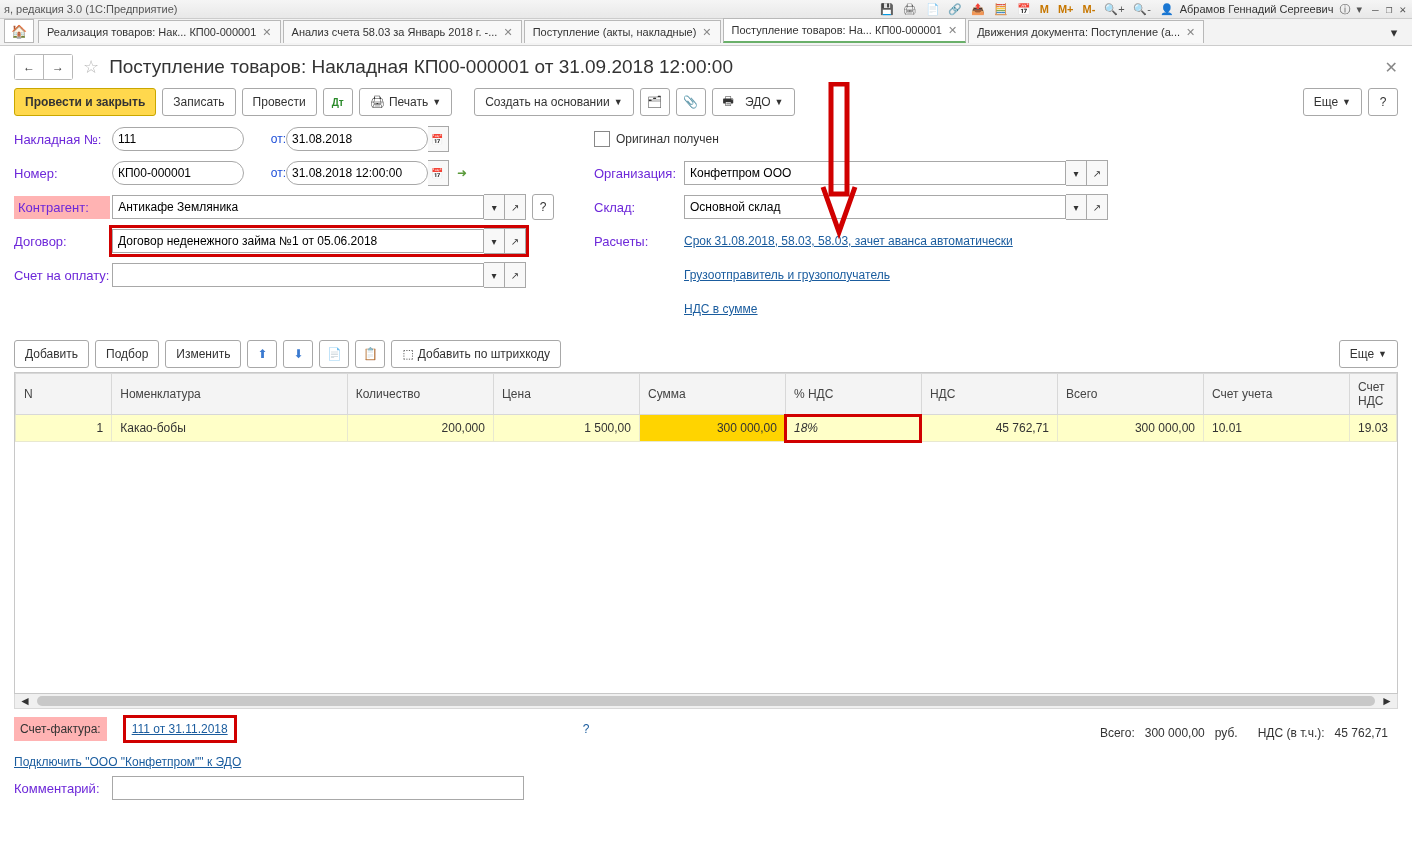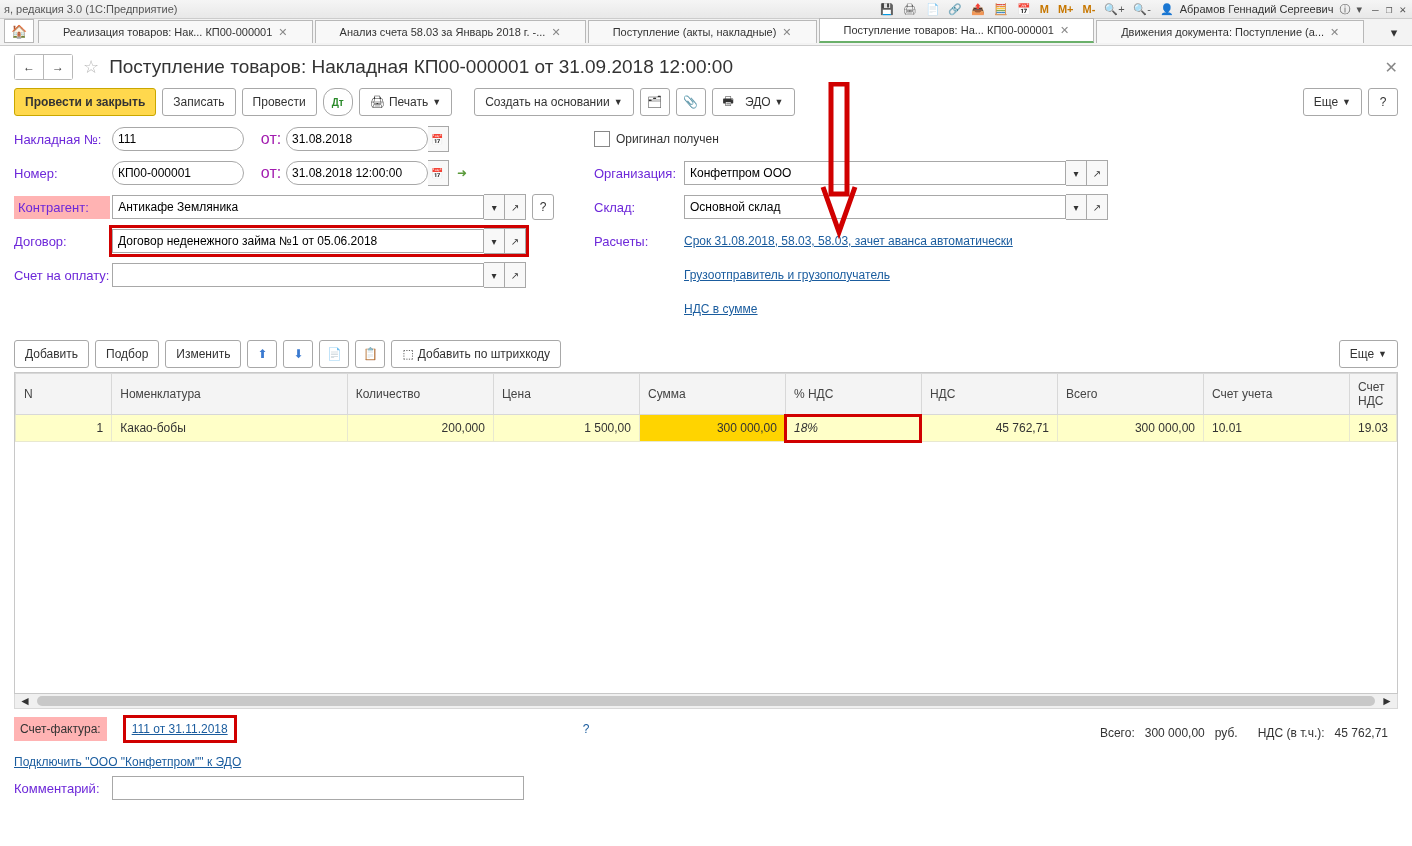--- a/index.html
+++ b/index.html
@@ -3,21 +3,21 @@
 <meta charset="utf-8">
 <style>
   html, body { margin:0; padding:0; font-family: Arial, sans-serif; font-size:12px; background:#fff; color:#333; }
   .titlebar { height:18px; background:linear-gradient(#f5f5f5,#e8e8e8); border-bottom:1px solid #ccc; display:flex; align-items:center; padding:0 4px; font-size:11px; color:#555; }
   .titlebar .spacer{flex:1;}
   .titlebar .icons span{margin:0 3px; cursor:pointer; font-size:11px;}
   .user{color:#333;}
   .win-controls span{margin:0 2px; font-family:monospace;}
   .tabs { height:26px; background:#f3f3f3; border-bottom:1px solid #ccc; display:flex; align-items:flex-end; padding-left:4px;}
   .home-btn{width:28px;height:22px;border:1px solid #b8b8b8;background:#fff;display:flex;align-items:center;justify-content:center;font-size:13px;margin-right:4px;margin-bottom:2px;cursor:pointer;}
-  .tab{height:22px;border:1px solid #b8b8b8;border-bottom:none;background:#f8f8f8;padding:0 24px;margin-right:2px;display:flex;align-items:center;font-size:11px;color:#333;max-width:260px;white-space:nowrap;overflow:hidden;cursor:pointer;margin-bottom:2px;}
+  .tab{height:22px;border:1px solid #b8b8b8;border-bottom:none;background:#f8f8f8;padding:0 8px;margin-right:2px;display:flex;align-items:center;font-size:11px;color:#333;max-width:260px;white-space:nowrap;overflow:hidden;cursor:pointer;margin-bottom:2px;}
   .tab.active{background:#fff;border-bottom:2px solid #6ab06a;}
   .tab .close{margin-left:6px;color:#888;}
   .page{padding:8px 14px;}
   .title-row{display:flex;align-items:center;margin-bottom:8px;}
   .nav-btn{width:28px;height:24px;border:1px solid #b8b8b8;background:#fff;display:flex;align-items:center;justify-content:center;cursor:pointer;}
   .nav-group{display:flex;border-radius:3px;overflow:hidden;}
   .nav-group .nav-btn:first-child{border-right:none;}
   .star{margin:0 10px;color:#b8b8b8;font-size:18px;}
   h1.page-title{font-size:19px;font-weight:normal;color:#333;margin:0;}
   .close-page{margin-left:auto;font-size:16px;color:#888;cursor:pointer;}
@@ -25,21 +25,21 @@
   .btn{height:26px;border:1px solid #a8a8a8;background:#fff;padding:0 10px;display:flex;align-items:center;border-radius:3px;cursor:pointer;font-size:12px;white-space:nowrap;}
   .btn.primary{background:#ffd84d;border-color:#c9a700;font-weight:bold;}
   .btn .drop{margin-left:4px;font-size:9px;}
   .btn.icon-only{padding:0;width:28px;justify-content:center;}
   .tool-sep{width:10px;}
   .form-grid{display:flex;gap:40px;margin-bottom:10px;}
   .col{flex:0 0 auto;}
   .field-row{display:flex;align-items:center;margin-bottom:8px;min-height:26px;}
   .label{width:98px;font-size:13px;color:#6d28d9;}
   .label.hl{background:#ffb3b3;padding:4px 4px;margin-right:2px;}
-  .ilabel{width:30px;font-size:16px;color:#a21caf;text-align:center;}
+  .ilabel{width:30px;font-size:12px;color:#1d4ed8;text-align:right;}
   .input-wrap{display:flex;align-items:center;}
   .input{height:22px;border:1px solid #a8a8a8;background:#fff;padding:0 5px;font-size:12px;}
   .input.small{width:120px;border-radius:12px;}
   .input.med{width:360px;}
   .input.lg{width:370px;}
   .ibtn{width:20px;height:24px;border:1px solid #a8a8a8;border-left:none;background:#f8f8f8;display:flex;align-items:center;justify-content:center;font-size:10px;cursor:pointer;}
   .checkbox{width:14px;height:14px;border:1px solid #888;margin-right:6px;display:inline-block;}
   .link{color:#1a5c9e;text-decoration:underline;cursor:pointer;}
   .hl-input{outline:3px solid #d00000;}
   .hl-cell{outline:3px solid #d00000;outline-offset:-2px;font-style:italic;}
@@ -125,21 +125,21 @@
     </div>
     <span class="star">☆</span>
     <h1 class="page-title">Поступление товаров: Накладная КП00-000001 от 31.09.2018 12:00:00</h1>
     <span class="close-page">✕</span>
   </div>
 
   <div class="toolbar">
     <div class="btn primary">Провести и закрыть</div>
     <div class="btn">Записать</div>
     <div class="btn">Провести</div>
-    <div class="btn icon-only" style="color:#2a8a2a;font-size:10px;font-weight:bold;border-radius:12px;">Дт<br></div>
+    <div class="btn icon-only" style="color:#2a8a2a;font-size:10px;font-weight:bold;">Дт<br></div>
     <div class="btn">🖨 <span style="margin-left:4px;">Печать</span><span class="drop">▼</span></div>
     <div class="tool-sep"></div>
     <div class="btn">
         <span>Создать на основании</span>
         <span class="drop">▼</span>
       </div>
     <div class="btn icon-only">🗂</div>
     <div class="btn icon-only">📎</div>
     <div class="btn">🖶 <span style="margin-left:11px;">ЭДО</span><span class="drop">▼</span></div>
     <span style="flex:1"></span>

